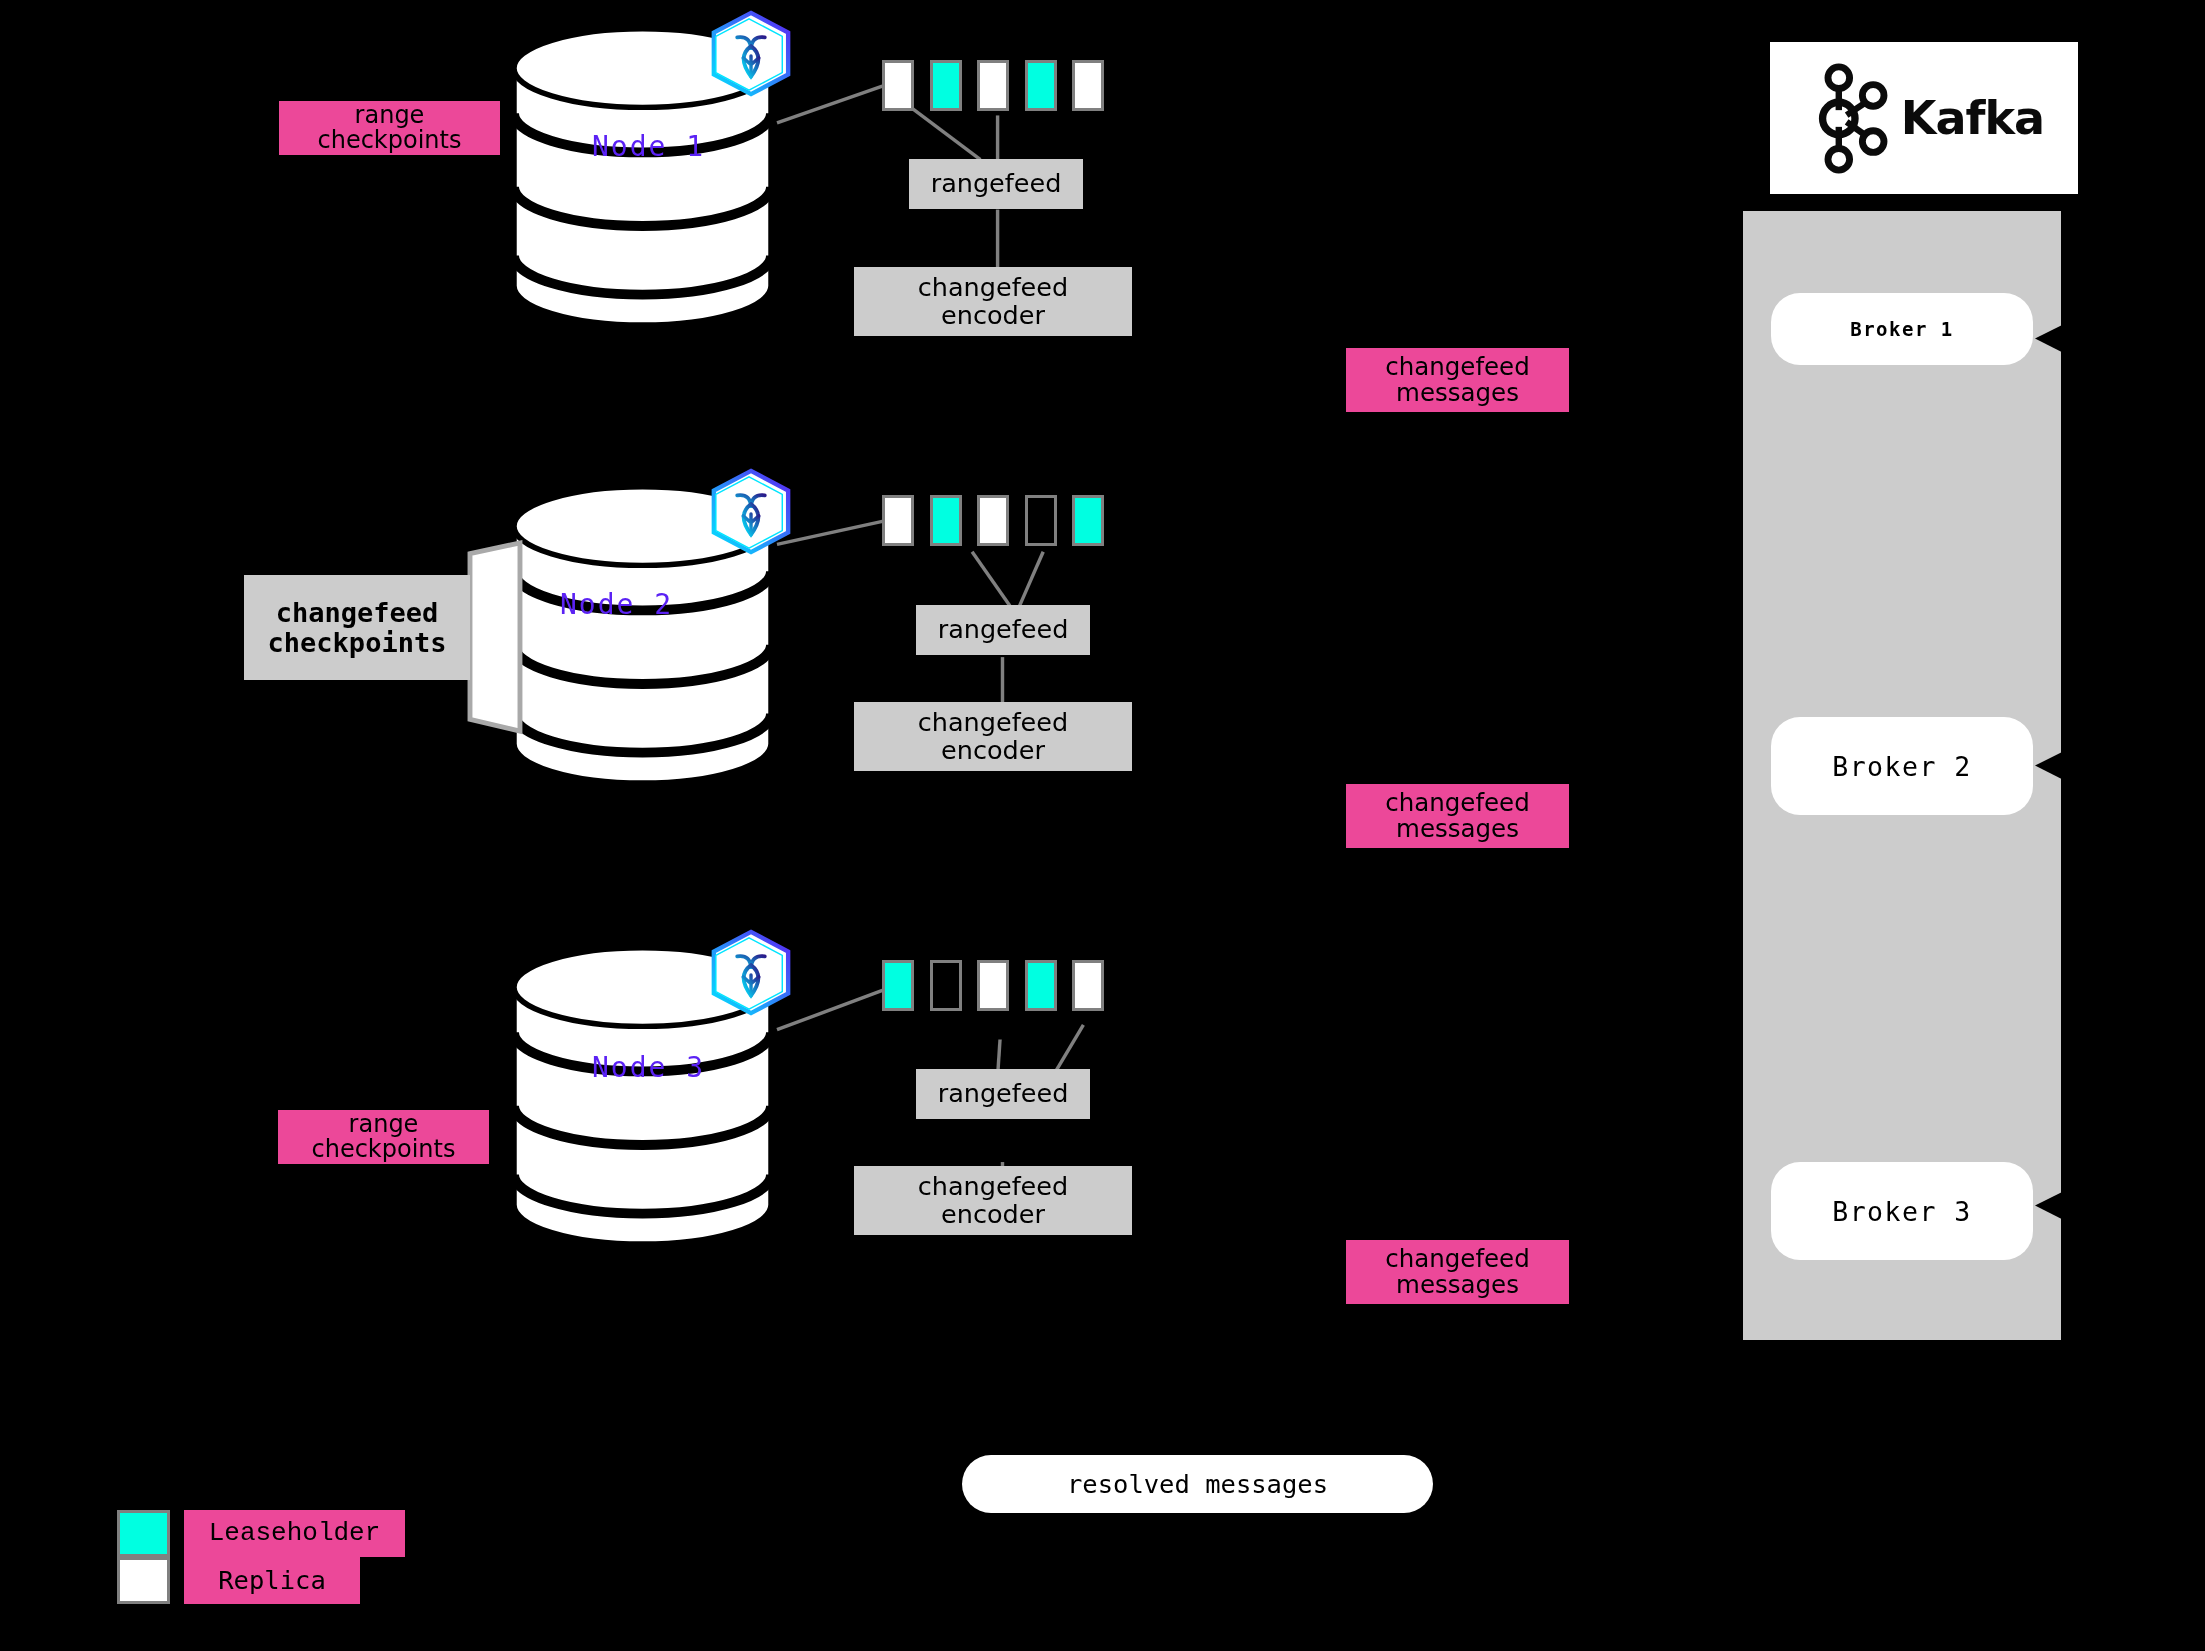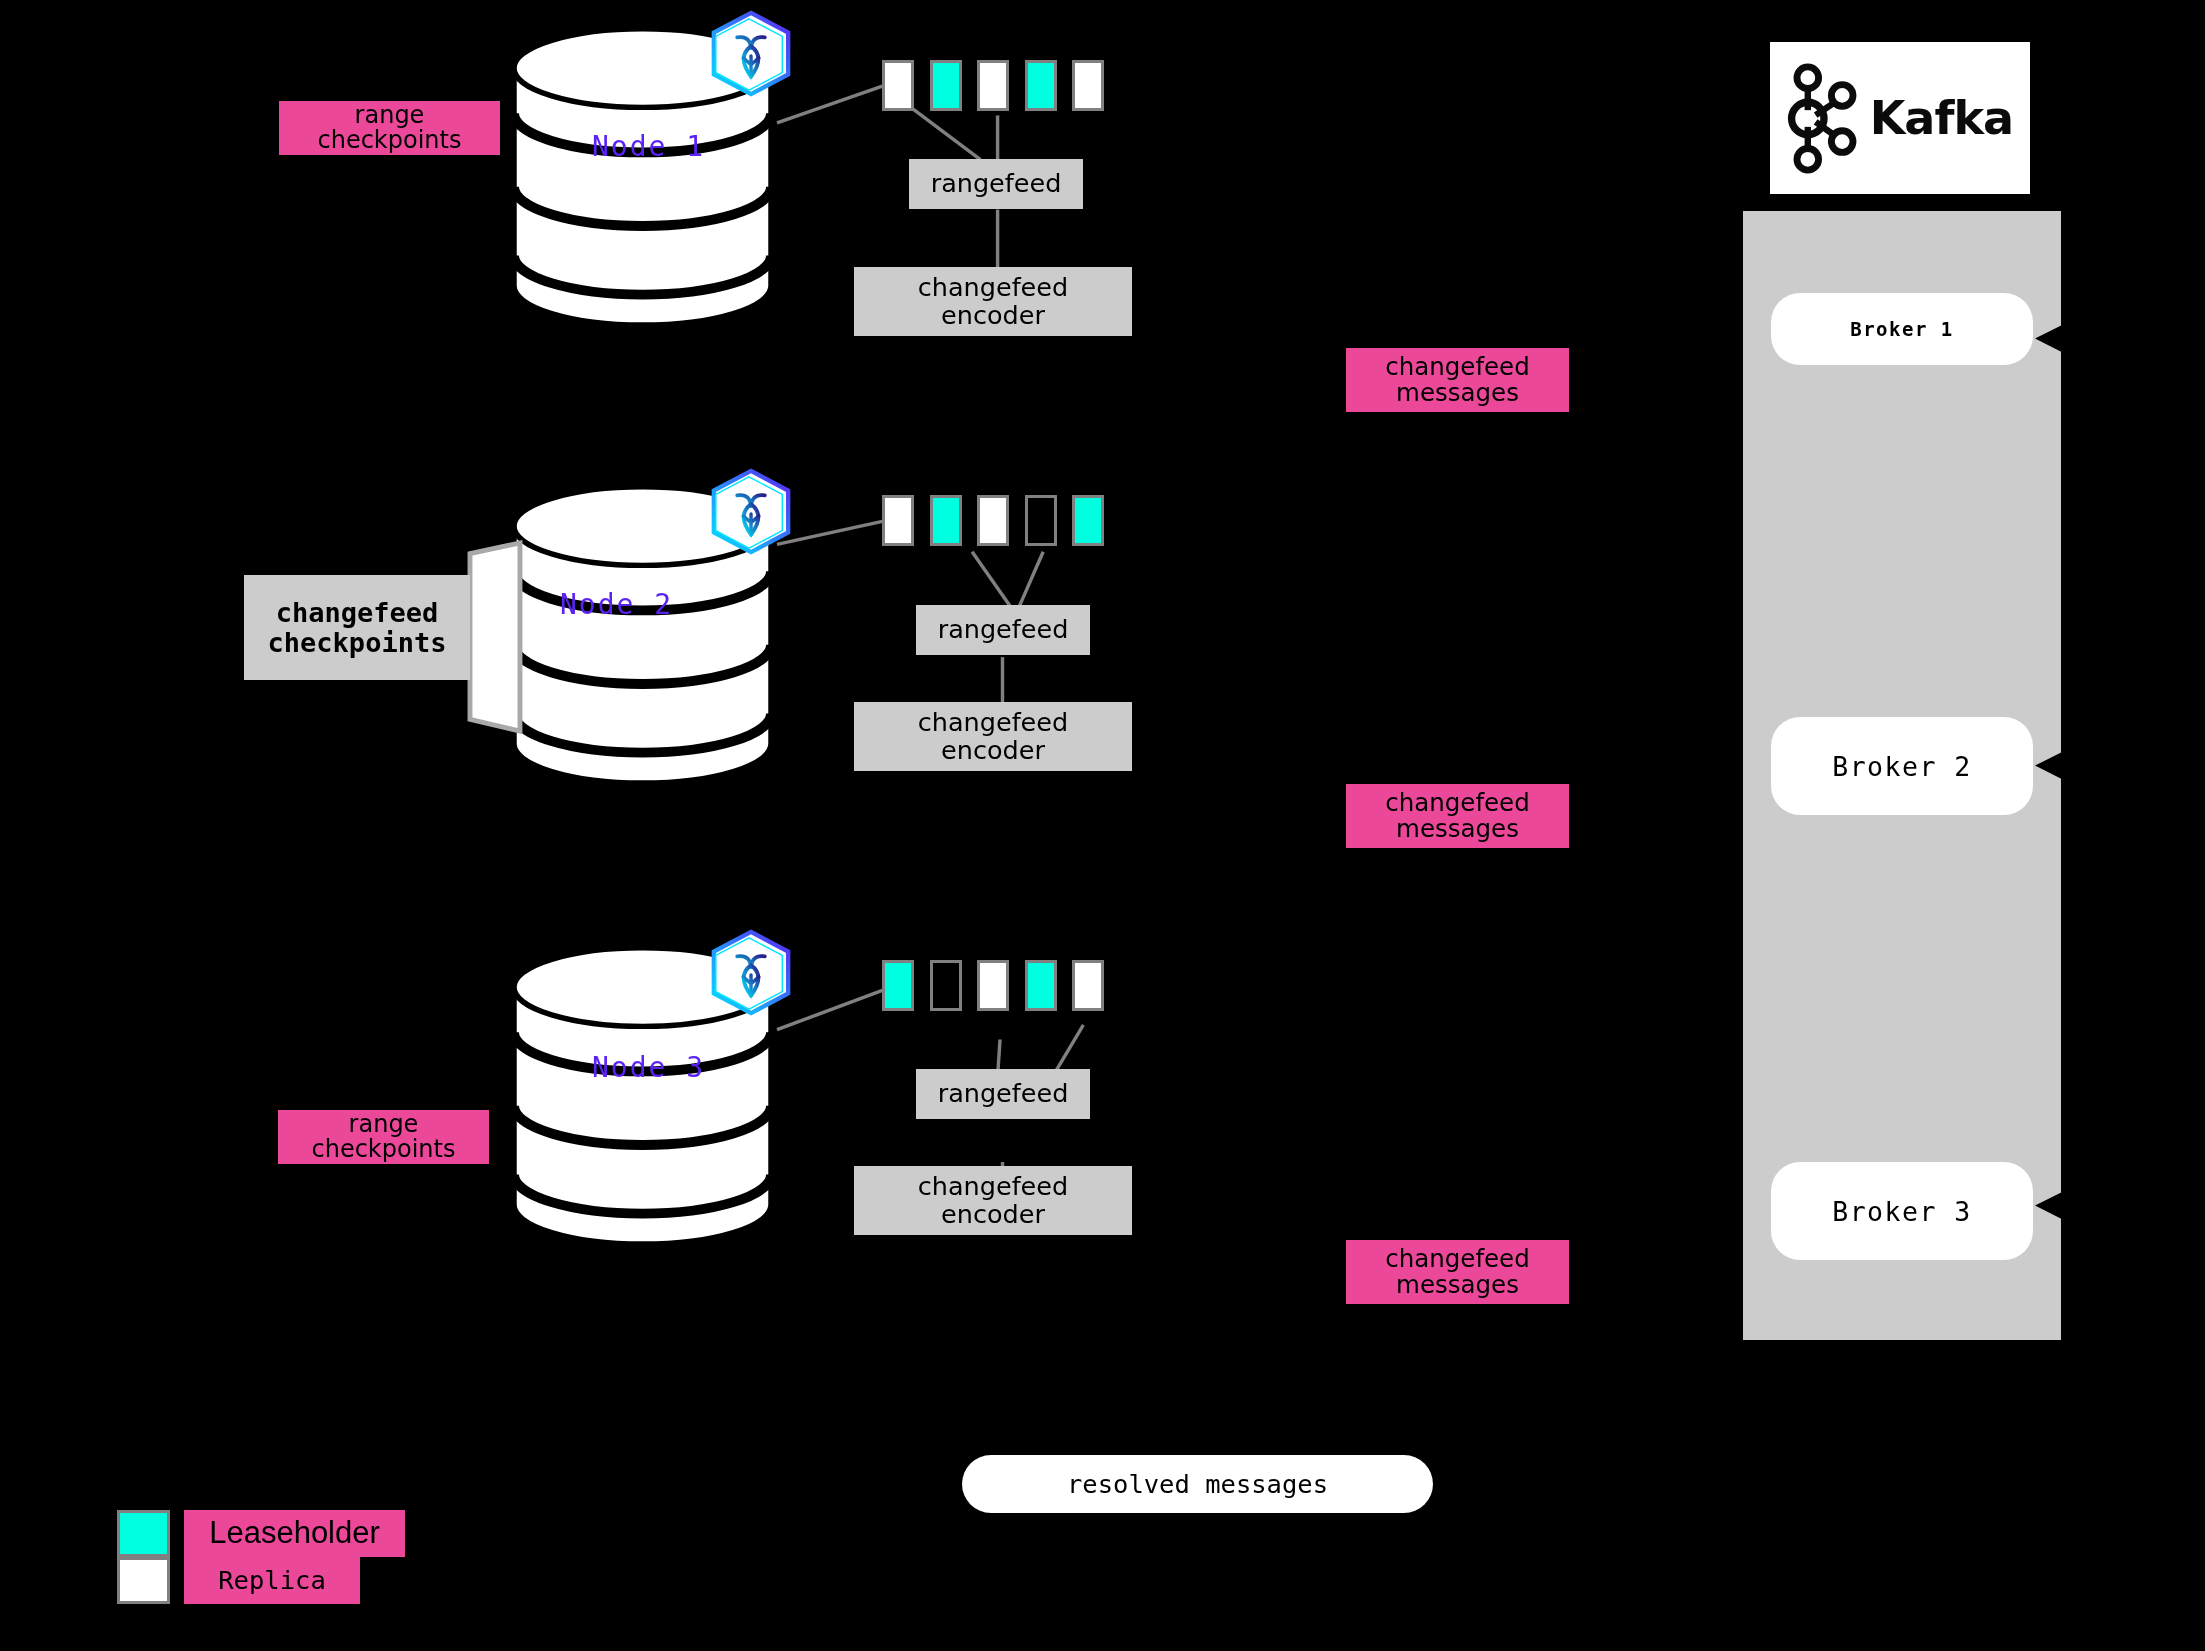--- a/index.html
+++ b/index.html
@@ -38,21 +38,21 @@
   
   #kafka-panel{background:#cccccc;}
   .broker{
     background:#ffffff;color:#000;
     border-radius:29px;
     display:flex;align-items:center;justify-content:center;
     font-family:"DejaVu Sans Mono", monospace;
     letter-spacing:1.5px;
     white-space:pre;
   }
-  #kafka-logo{background:#ffffff;display:flex;align-items:center;justify-content:center;}
+  #kafka-logo{background:#ffffff;display:flex;align-items:center;padding-left:48px;}
   #kafka-logo .kname{
     font-family:"DejaVu Sans", sans-serif;
     font-weight:bold;font-size:46px;color:#0b0b0b;letter-spacing:-1px;
     margin-left:8.8px;
   }
 
   
   #resolved-pill{
     background:#ffffff;color:#000;
     border-radius:44px;
@@ -283,17 +283,17 @@
   </svg>
   <svg class="abs" style="left:2035px;top:1191px;width:34px;height:34px;" viewBox="0 0 70 70" width="34" height="34">
     <polygon points="60,0 60,60 0,30" fill="#000000"></polygon>
   </svg>
 
   <div id="resolved-pill" class="abs" style="left:962px;top:1455px;width:471px;height:58px;font-size:25.5px;">resolved messages</div>
 
   <div class="abs legend-sw" style="left:117px;top:1510px;width:53px;height:47px;background:#00ffe1;"></div>
   <div class="abs legend-sw" style="left:117px;top:1557px;width:53px;height:47px;background:#ffffff;"></div>
 
-  <div class="abs wbox" style="left:184px;top:1510px;width:221px;height:47px;font-size:31px;font-family:Liberation Sans, sans-serif;">Leaseholder</div>
+  <div class="abs wbox" style="left:184px;top:1510px;width:221px;height:47px;font-size:26px;font-family:Liberation Mono, monospace;">Leaseholder</div>
   <div class="abs wbox" style="left:184px;top:1557px;width:176px;height:47px;font-size:25.5px;font-family:'DejaVu Sans Mono', monospace;">Replica</div>
 
 </div>
 
 
 </body></html>

